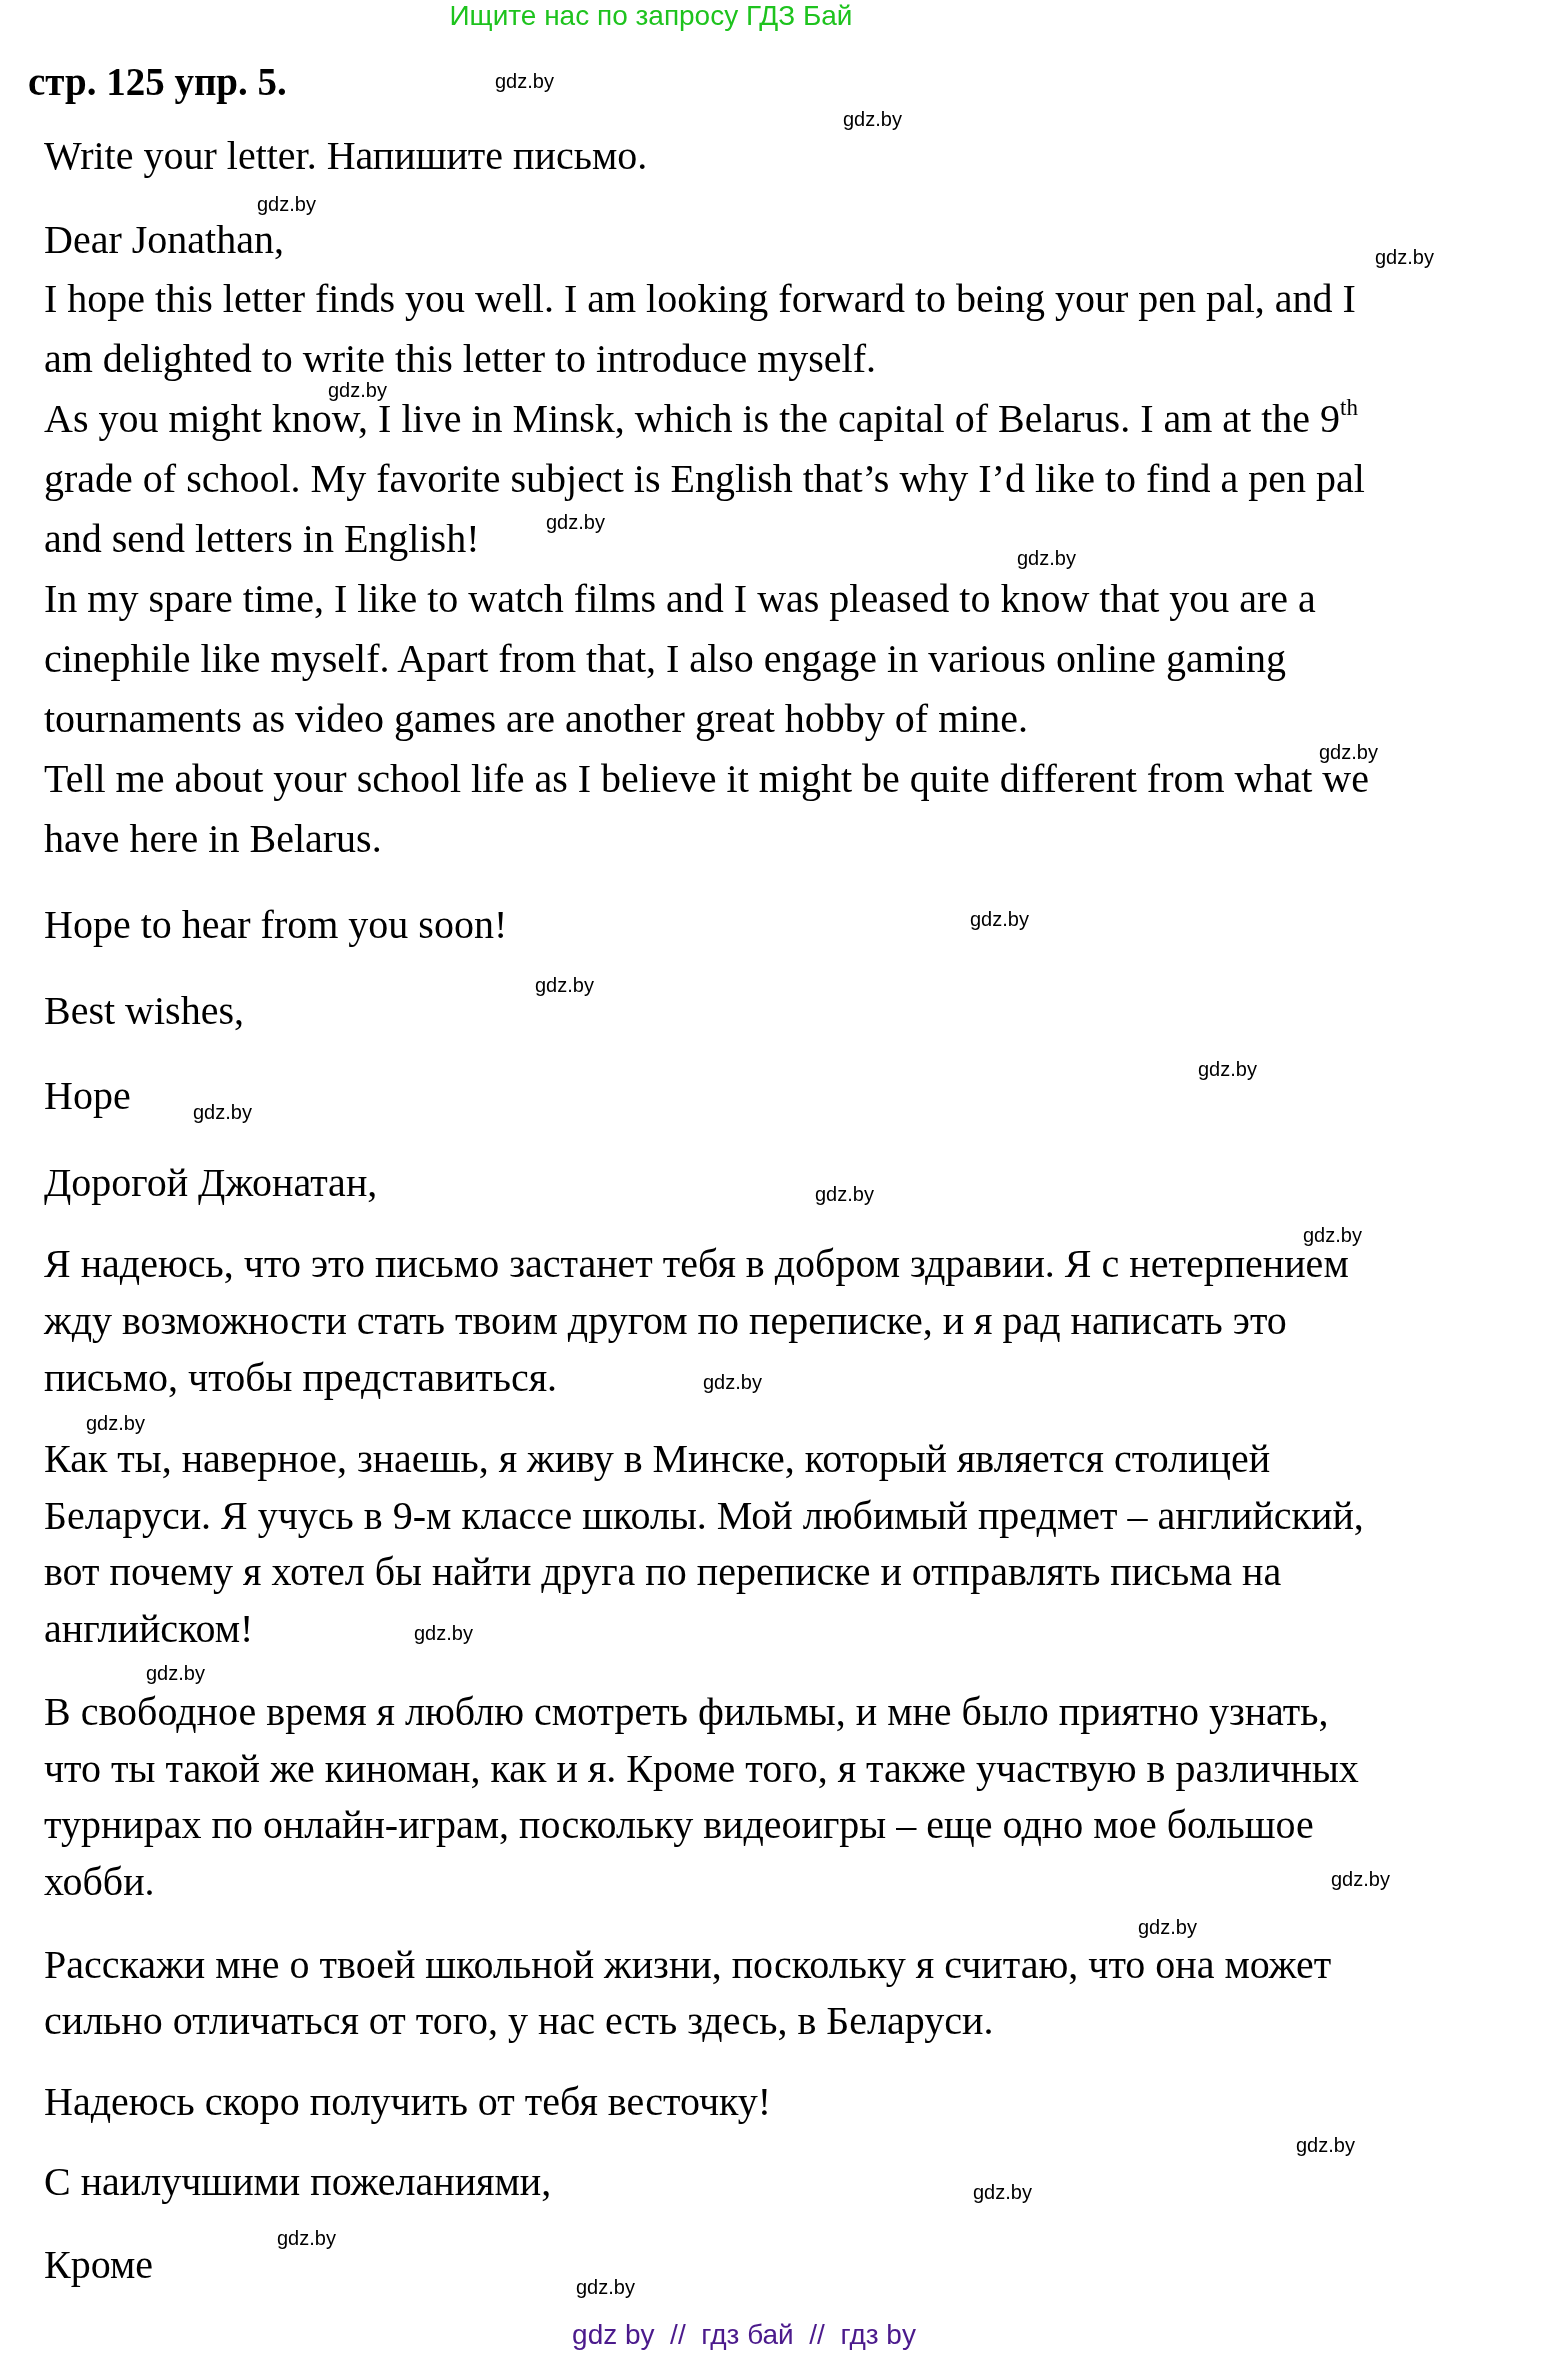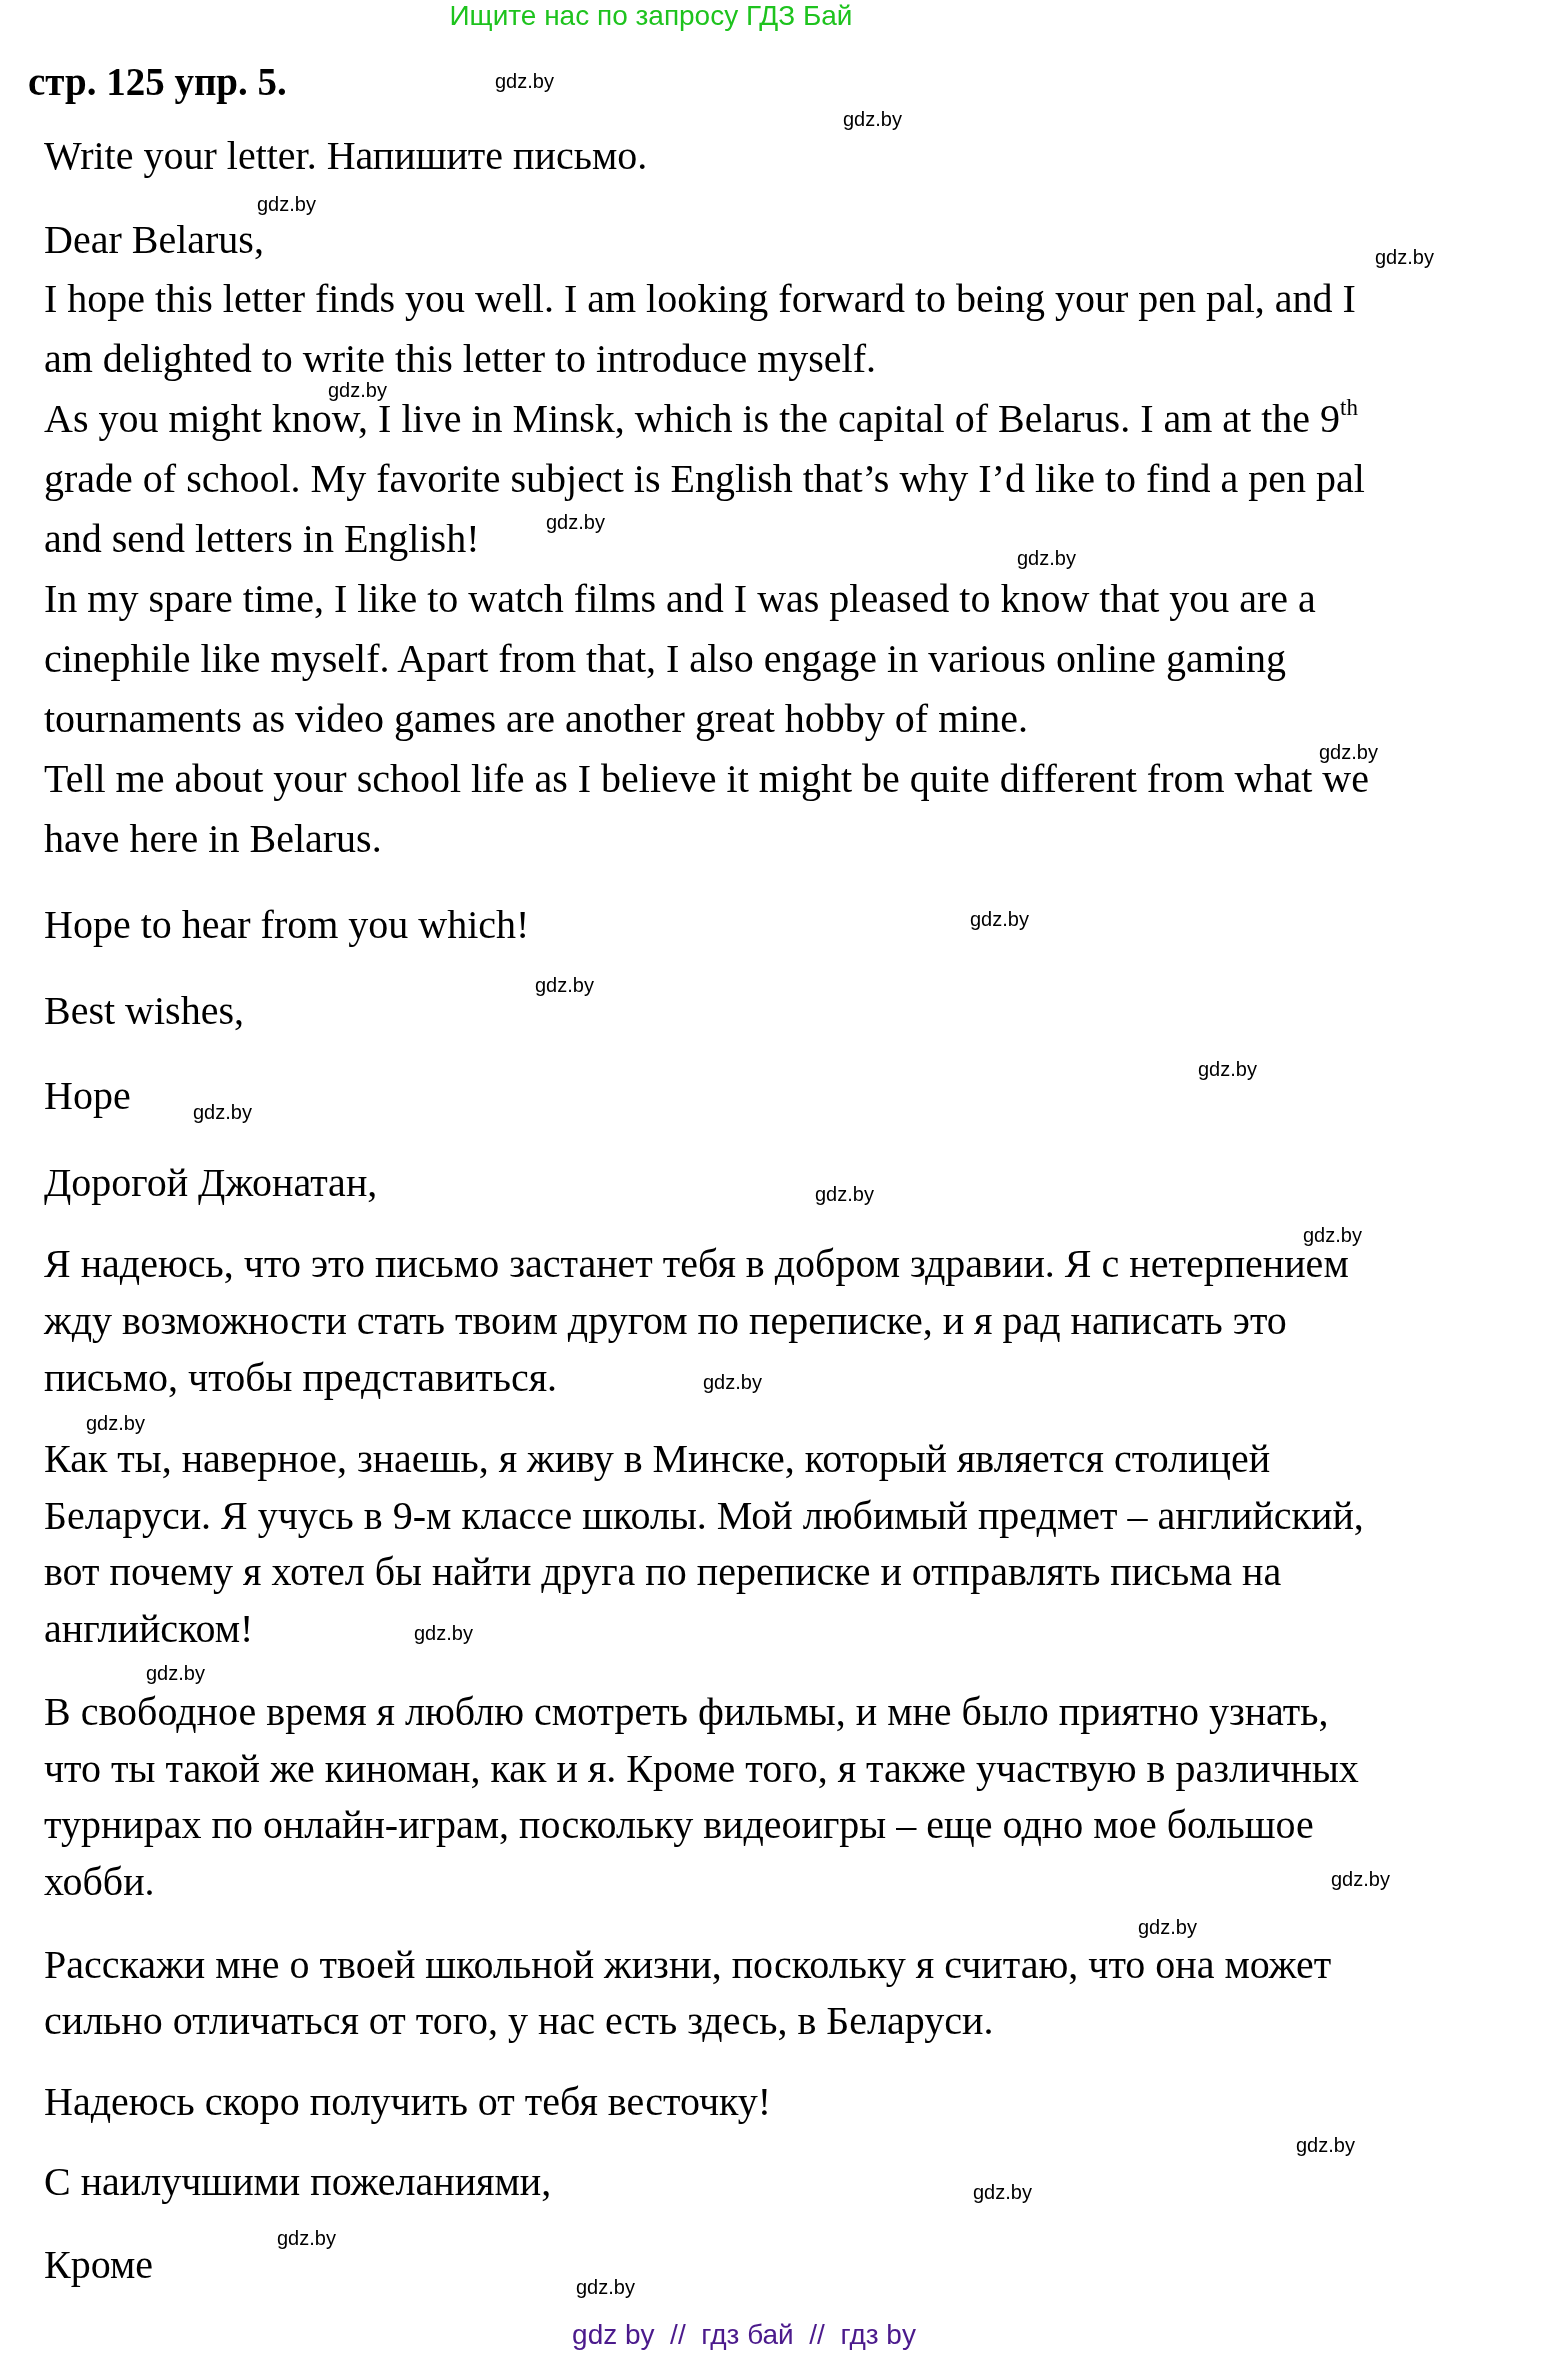--- a/index.html
+++ b/index.html
@@ -13,32 +13,32 @@
 </style>
 </head>
 <body>
 
 <div class="top-banner">Ищите нас по запросу ГДЗ Бай</div>
 
 <div class="heading">стр. 125 упр. 5.</div>
 
 <div class="line" style="top:132px">Write your letter. Напишите письмо.</div>
 
-<div class="line" style="top:216px">Dear Belarus,</div>
+<div class="line" style="top:216px">Dear Jonathan,</div>
 <div class="line" style="top:275px">I hope this letter finds you well. I am looking forward to being your pen pal, and I</div>
 <div class="line" style="top:335px">am delighted to write this letter to introduce myself.</div>
 <div class="line" style="top:395px"><span>As you might know, I live in Minsk, which is the capital of Belarus. I am at the 9</span><sup>th</sup></div>
 <div class="line" style="top:455px">grade of school. My favorite subject is English that’s why I’d like to find a pen pal</div>
 <div class="line" style="top:515px">and send letters in English!</div>
 <div class="line" style="top:575px">In my spare time, I like to watch films and I was pleased to know that you are a</div>
 <div class="line" style="top:635px">cinephile like myself. Apart from that, I also engage in various online gaming</div>
 <div class="line" style="top:695px">tournaments as video games are another great hobby of mine.</div>
 <div class="line" style="top:755px">Tell me about your school life as I believe it might be quite different from what we</div>
 <div class="line" style="top:815px">have here in Belarus.</div>
-<div class="line" style="top:901px">Hope to hear from you which!</div>
+<div class="line" style="top:901px">Hope to hear from you soon!</div>
 <div class="line" style="top:987px">Best wishes,</div>
 <div class="line" style="top:1072px">Hope</div>
 
 <div class="line" style="top:1159px">Дорогой Джонатан,</div>
 <div class="line" style="top:1240px">Я надеюсь, что это письмо застанет тебя в добром здравии. Я с нетерпением</div>
 <div class="line" style="top:1297px">жду возможности стать твоим другом по переписке, и я рад написать это</div>
 <div class="line" style="top:1354px">письмо, чтобы представиться.</div>
 <div class="line" style="top:1435px">Как ты, наверное, знаешь, я живу в Минске, который является столицей</div>
 <div class="line" style="top:1492px">Беларуси. Я учусь в 9-м классе школы. Мой любимый предмет – английский,</div>
 <div class="line" style="top:1548px">вот почему я хотел бы найти друга по переписке и отправлять письма на</div>

